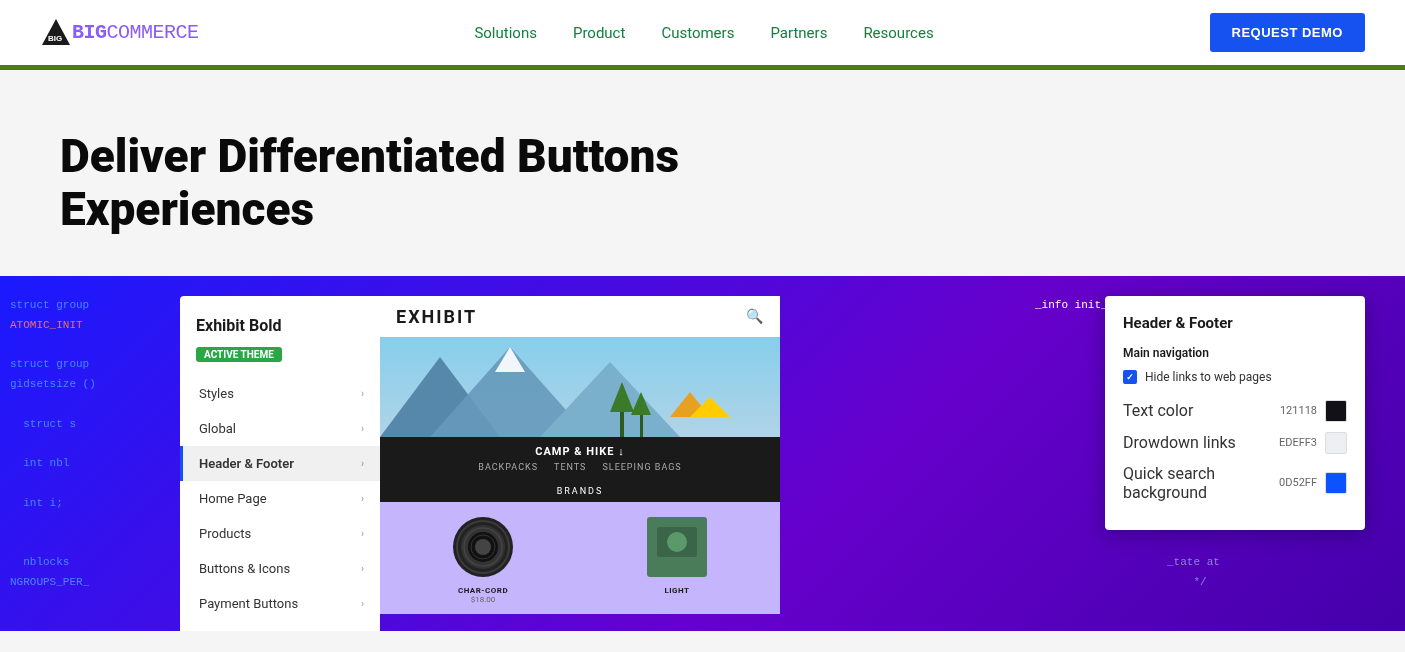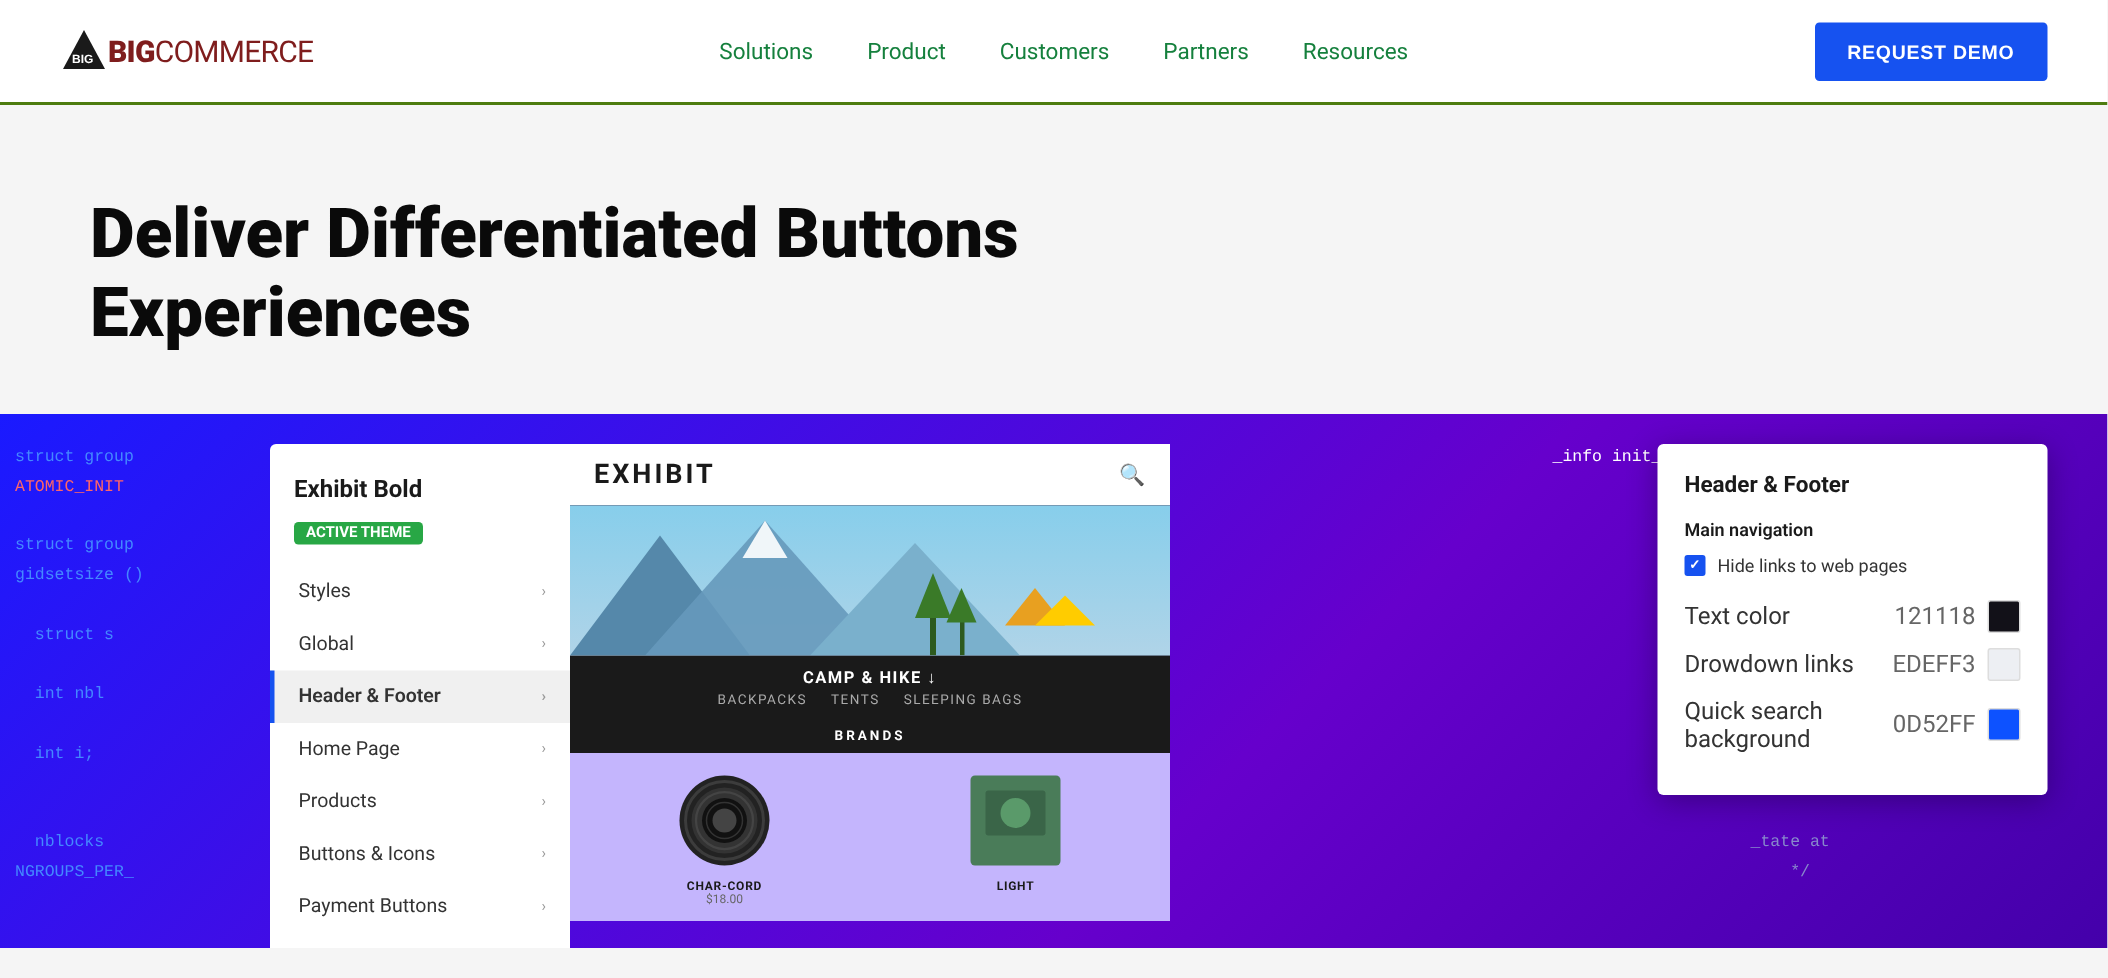--- a/index.html
+++ b/index.html
@@ -6,21 +6,21 @@
     body { font-family: -apple-system, BlinkMacSystemFont, 'Segoe UI', Roboto, sans-serif; background: #f5f5f5; width: 1405px; }
 
     
     .header {
       background: #fff;
       height: 70px;
       display: flex;
       align-items: center;
       padding: 0 40px;
       justify-content: space-between;
-      border-bottom: 2px solid #4d7c0f;
+      border-bottom: 5px solid #4d7c0f;
     }
     .logo {
       display: flex;
       align-items: center;
       gap: 0;
     }
     .nav {
       display: flex;
       align-items: center;
       gap: 36px;
@@ -216,21 +216,20 @@
       letter-spacing: 1px;
       text-transform: uppercase;
     }
     .exhibit-brands {
       color: #fff;
       font-size: 9px;
       letter-spacing: 2px;
       text-transform: uppercase;
       text-align: center;
       padding: 6px;
-      font-weight: bold;
     }
     .exhibit-products {
       display: flex;
       background: #c4b5fd;
       padding: 10px;
       gap: 8px;
     }
     .product-card {
       flex: 1;
       text-align: center;
@@ -309,41 +308,41 @@
       display: flex;
       align-items: center;
       margin-bottom: 10px;
     }
     .color-row-label {
       font-size: 16px;
       color: #333;
       flex: 1;
     }
     .color-value {
-      font-size: 16px;
+      font-size: 11px;
       color: #666;
       margin-right: 8px;
     }
     .color-swatch {
       width: 22px;
       height: 22px;
       border-radius: 2px;
       border: 1px solid #ddd;
     }
   </style>
 </head>
 <body>
 
 <header class="header">
   <div class="logo">
     <svg width="32" height="32" viewBox="0 0 32 32">
       <polygon points="16,2 30,28 2,28" fill="#1a1a1a"></polygon>
       <text x="8" y="24" font-size="8" font-weight="900" fill="white" font-family="Arial">BIG</text>
     </svg>
-    <span style="font-size:20px;font-weight:900;color:#7f1d1d;letter-spacing:-0.5px;"><span style="font-weight:900;">BIG</span><span style="font-weight:400;">COMMERCE</span></span>
+    <span style="font-size:20px;font-weight:900;color:#8b5cf6;letter-spacing:-0.5px;font-family:Liberation Mono, monospace;"><span style="font-weight:900;">BIG</span><span style="font-weight:400;">COMMERCE</span></span>
   </div>
 
   <nav class="nav">
     <a class="nav-item">Solutions</a>
     <a class="nav-item">Product</a>
     <a class="nav-item">Customers</a>
     <a class="nav-item">Partners</a>
     <a class="nav-item">Resources</a>
   </nav>
 

